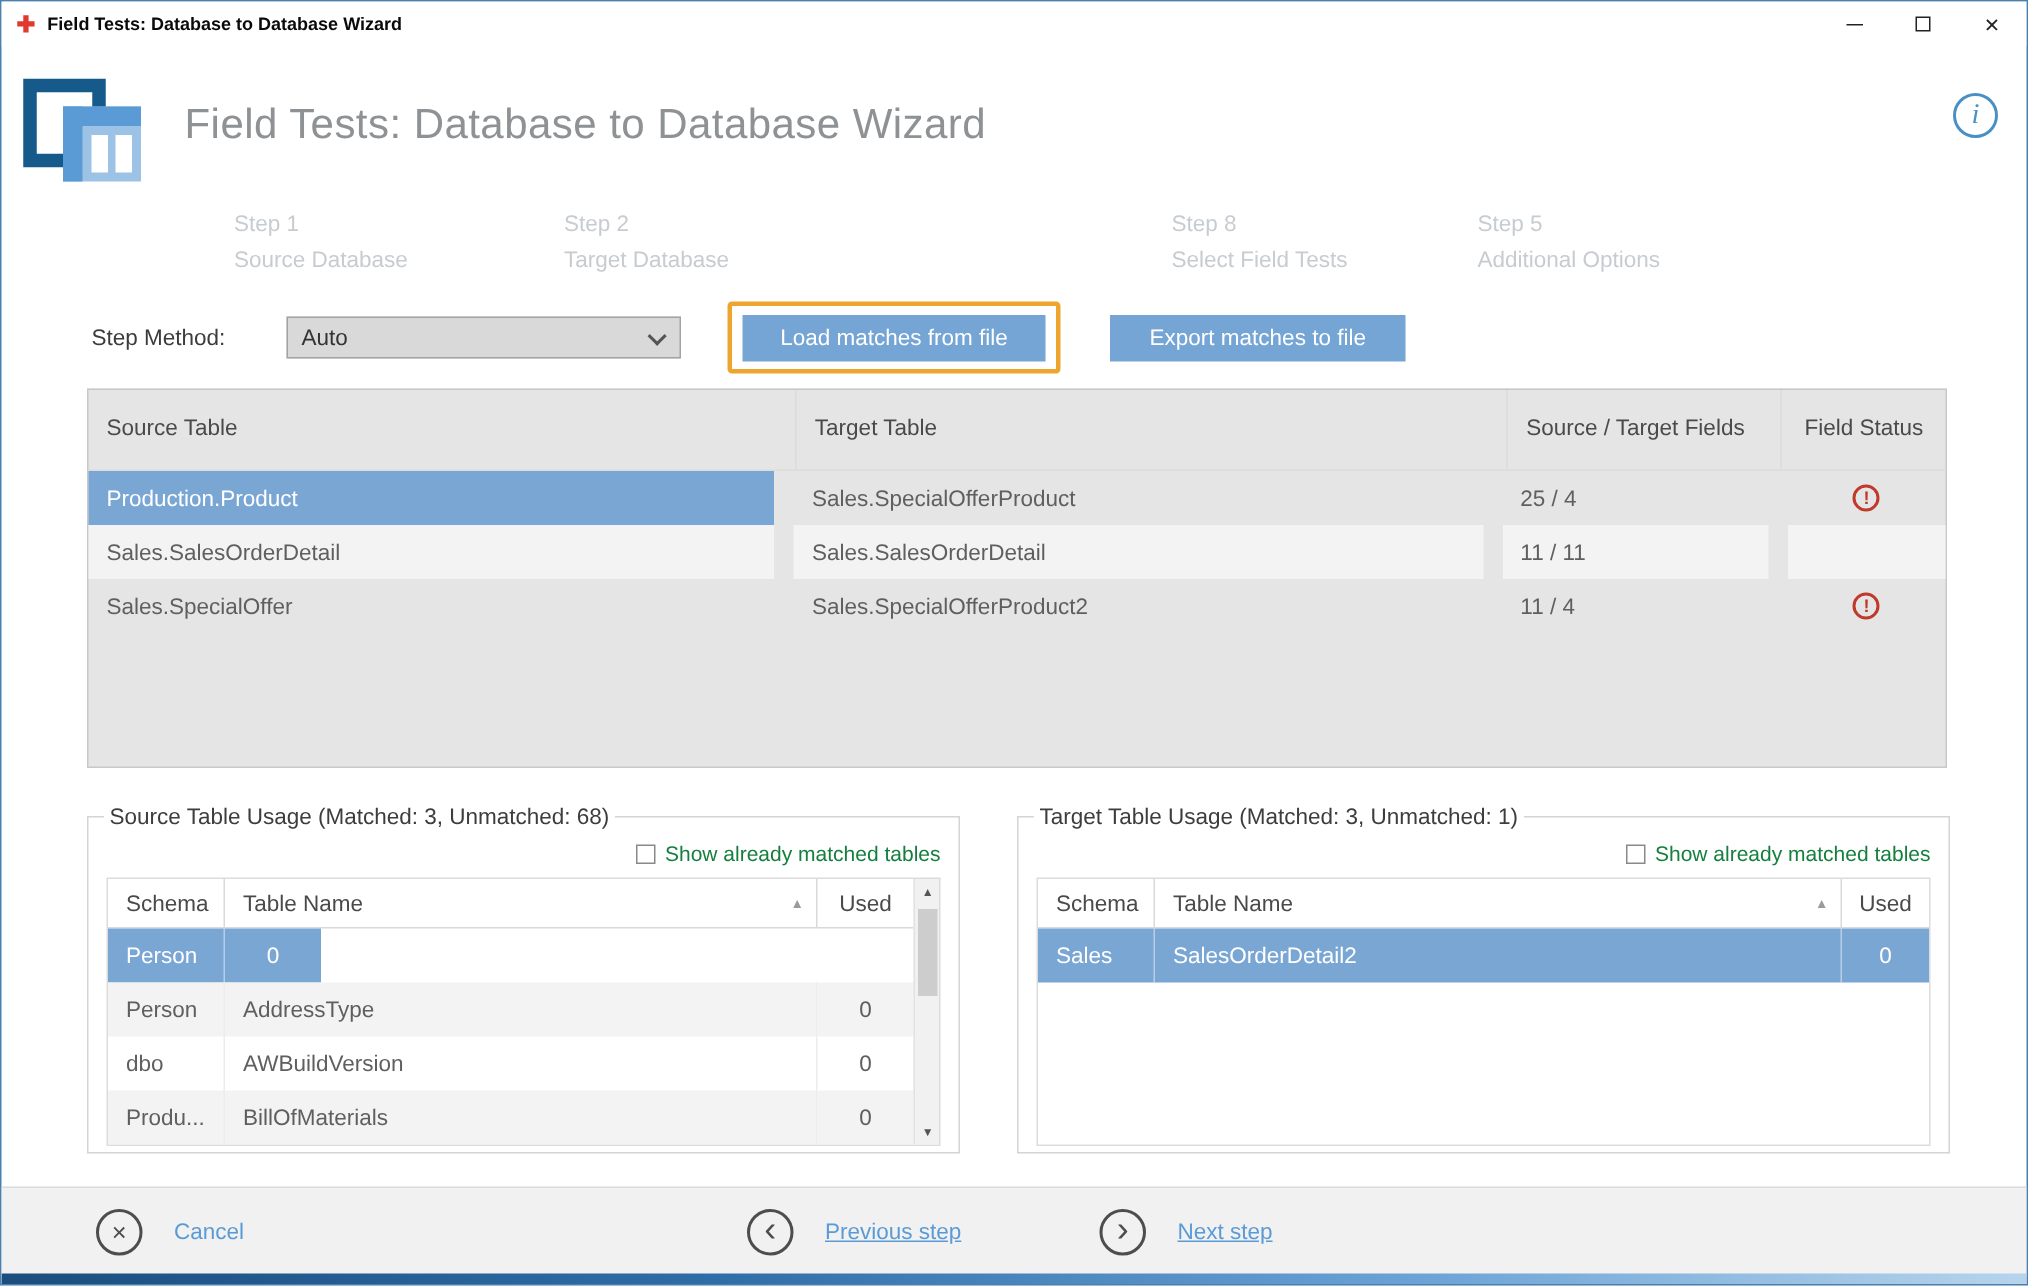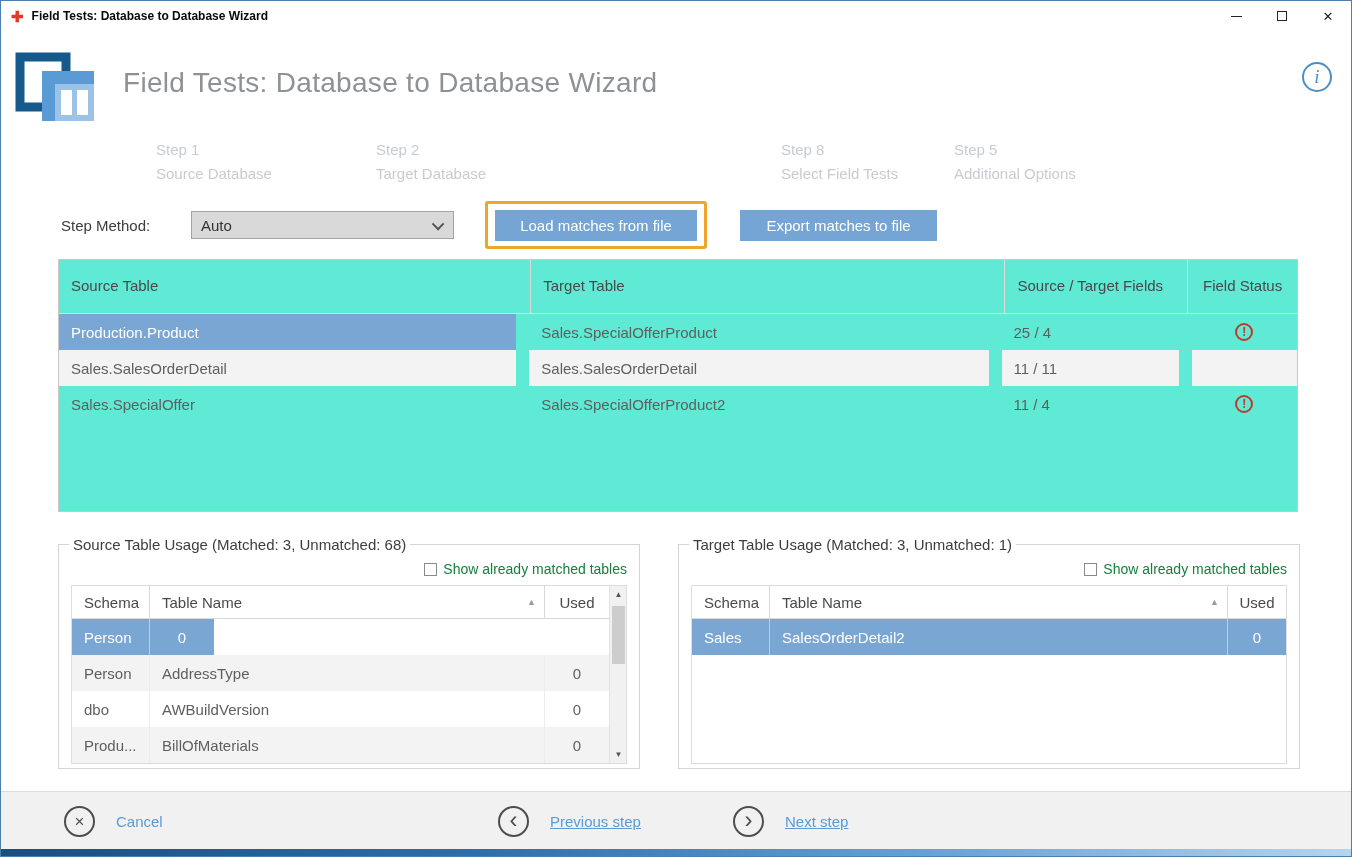--- a/index.html
+++ b/index.html
@@ -43,21 +43,21 @@
               transform:rotate(-45deg) translateY(-2px); }
   .highlight-box { position:absolute; left:484px; top:200px; width:222px; height:48px;
                    border:3px solid #eda52e; border-radius:3px; display:flex; align-items:center; justify-content:center; }
   .btn { background:#74a5d4; color:#fff; border:none; font-family:"Liberation Sans", sans-serif;
          font-size:15px; cursor:default; }
   .btn-load { width:202px; height:31px; }
   .btn-export { position:absolute; left:739px; top:209px; width:197px; height:31px; }
 
   
   .matches-table { position:absolute; left:57px; top:258px; width:1240px; height:253px;
-                   border:1px solid #c8c8c8; background:#5eead4; }
+                   border:1px solid #c8c8c8; background:#e5e5e5; }
   .mt-header { display:flex; height:54px; border-bottom:1px solid #dcdcdc; }
   .mt-header .cell { display:flex; align-items:center; padding-left:12px; font-size:15px; color:#4a4a4a;
                      border-right:1px solid #dcdcdc; line-height:1.25; }
   .mt-header .cell:last-child { border-right:none; }
   .mt-row { display:flex; height:36px;gap:13px; }
   .mt-row .cell { display:flex; align-items:center; padding-left:12px; font-size:15px; color:#5f5f5f; }
   .col-src { width:473px; } .col-tgt { width:475px; } .col-fields { width:183px; }
   .col-status { width:109px; padding-left:0 !important; justify-content:center; }
   .row-alt .cell { background:#f3f3f3; }
   .cell.selected { background:#7aa6d4; color:#fff; }
@@ -153,21 +153,21 @@
       <div class="step-label">Source Database</div>
     </div>
     <div class="step" style="left:375px">
       <div class="step-num">Step 2</div>
       <div class="step-label">Target Database</div>
     </div>
     <div class="step" style="left:780px">
       <div class="step-num">Step 8</div>
       <div class="step-label">Select Field Tests</div>
     </div>
-    <div class="step" style="left:953px">
+    <div class="step" style="left:984px">
       <div class="step-num">Step 5</div>
       <div class="step-label">Additional Options</div>
     </div>
   </div>
 
   <span class="mm-label">Step Method:</span>
   <div class="mm-select">
     <span>Auto</span>
     <span class="dd-arrow"></span>
   </div>

